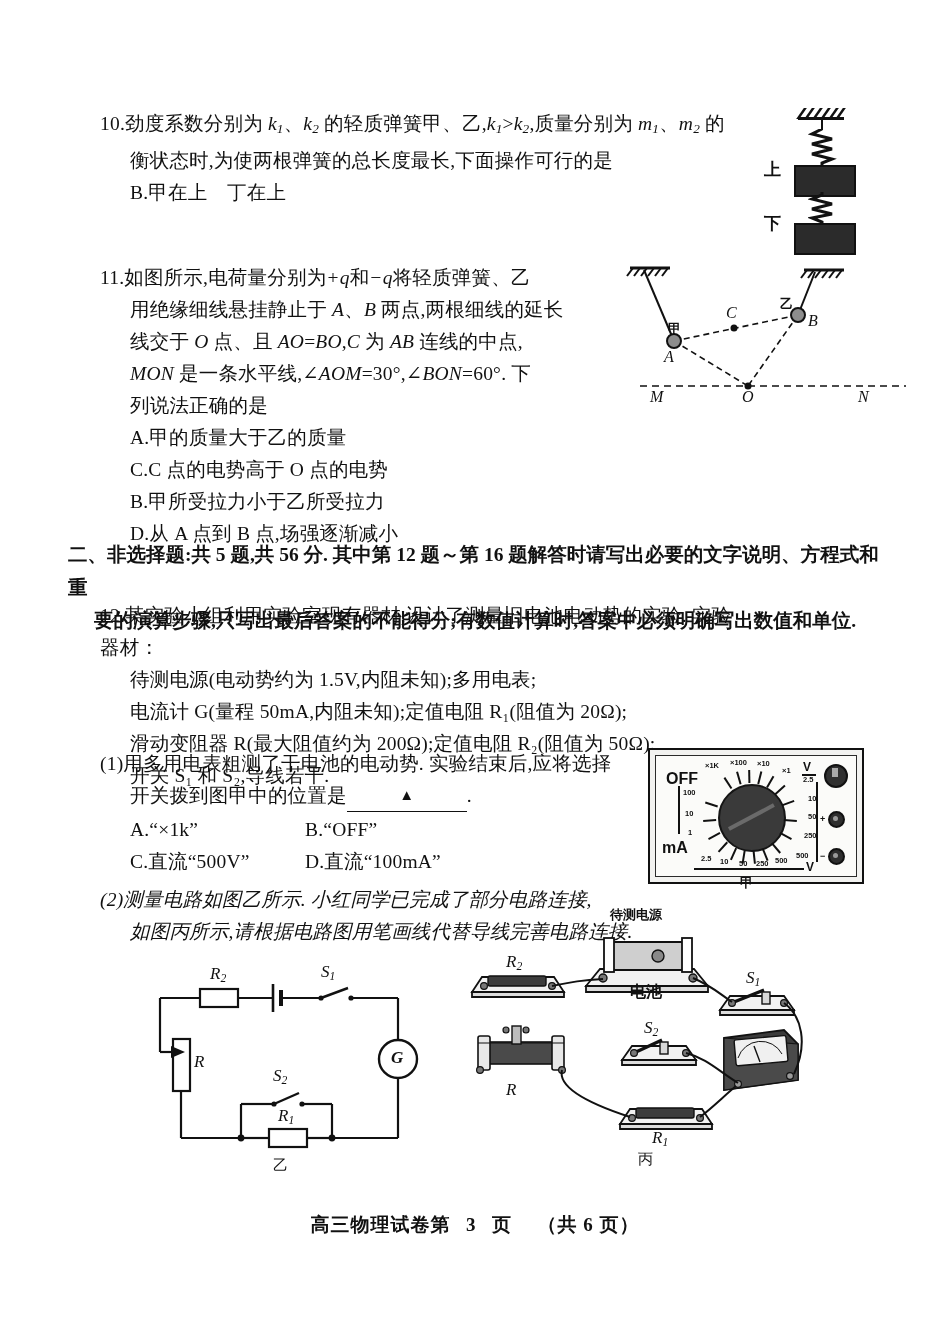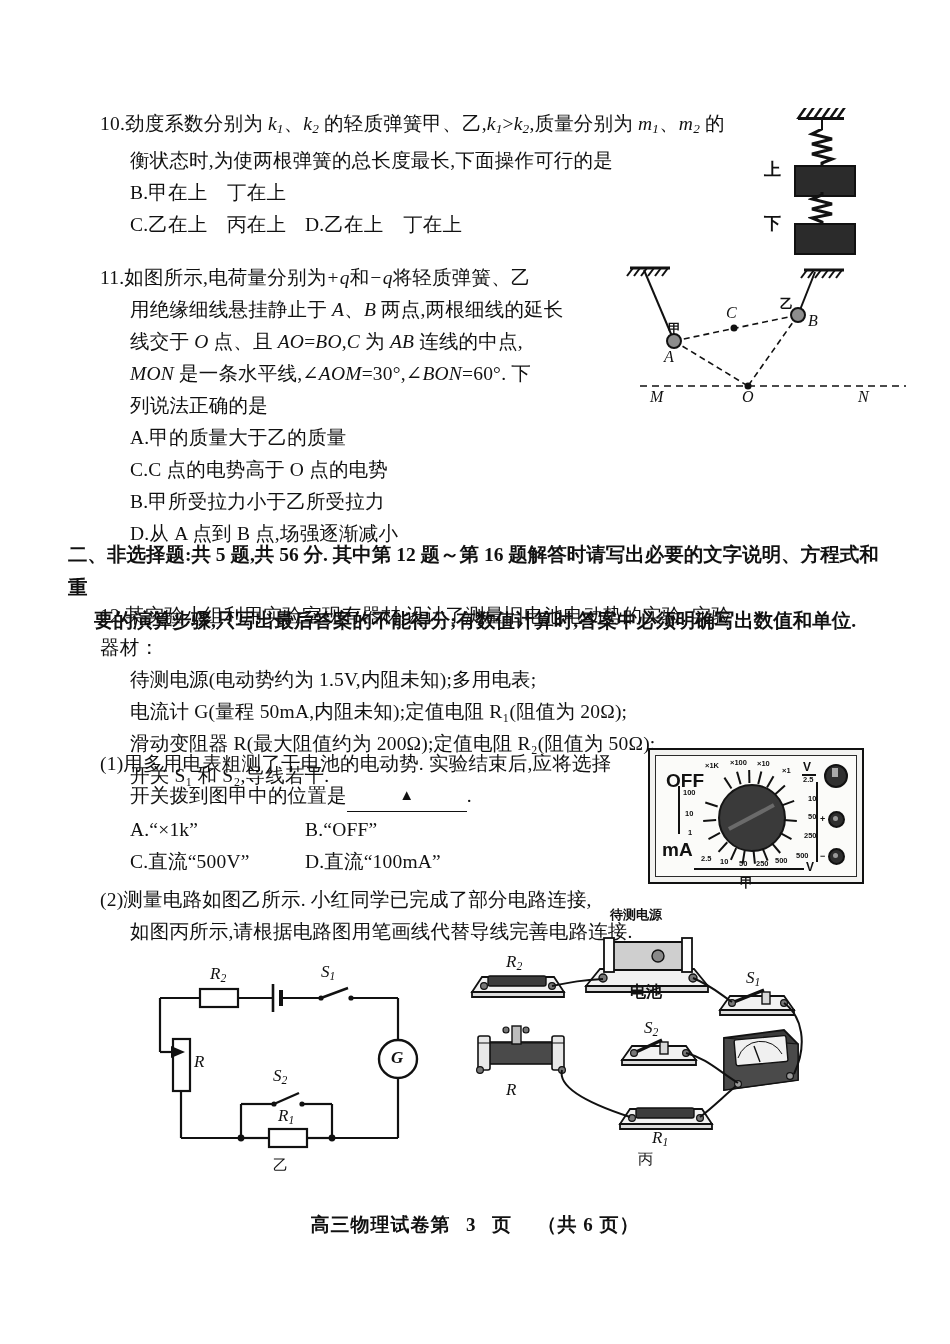--- a/index.html
+++ b/index.html
@@ -40,21 +40,21 @@
   .lbl{font-family:"Liberation Serif",serif;font-style:italic;font-size:16px;}
   .lblcn{font-family:"Liberation Sans",sans-serif;font-style:normal;font-size:13px;font-weight:bold;}
 
   
   .fig-mm{position:absolute;border:2.5px solid #111;background:#f2f2f0;}
   .fig-mm .inner{position:absolute;inset:5px;border:1.5px solid #2a2a2a;background:#fbfbf9;}
   .dial{position:absolute;border-radius:50%;background:#3a3a3a;border:2px solid #151515;}
   .dial:after{content:"";position:absolute;left:10%;top:46%;width:80%;height:7%;background:#6a6a6a;transform:rotate(-28deg);}
   .tick{position:absolute;background:#111;height:2px;transform-origin:0 50%;}
   .mmlab{position:absolute;font-family:"Liberation Sans",sans-serif;font-weight:bold;font-size:7.5px;color:#111;white-space:nowrap;}
-  .mmbig{position:absolute;font-family:"Liberation Sans",sans-serif;font-weight:bold;font-size:19px;color:#111;}
+  .mmbig{position:absolute;font-family:"Liberation Sans",sans-serif;font-weight:bold;font-size:16px;color:#111;}
   .jack{position:absolute;width:13px;height:13px;border-radius:50%;background:#2e2e2e;border:2px solid #111;}
   .jack:after{content:"";position:absolute;left:3px;top:3px;width:5px;height:5px;border-radius:50%;background:#9a9a9a;}
   .knob{position:absolute;width:20px;height:20px;border-radius:50%;background:#303030;border:2px solid #111;}
   .knob:after{content:"";position:absolute;left:6px;top:2px;width:6px;height:9px;background:#aaa;}
   .vline{position:absolute;background:#111;}
 
   
   .fig-circ{position:absolute;}
   .fig-circ svg{display:block;}
   .cl{font-family:"Liberation Serif",serif;font-style:italic;font-size:17px;}
@@ -70,24 +70,20 @@
 
 <div class="page">
 
   <div class="q" style="left:100px;top:108px;width:630px;">
     <div>
       <span class="num">10.</span><span>劲度系数分别为 </span><span class="it"><span>k</span><sub>1</sub></span><span>、</span><span class="it"><span>k</span><sub>2</sub></span><span> 的轻质弹簧甲、乙,</span><span class="it"><span>k</span><sub>1</sub></span><span>&gt;</span><span class="it"><span>k</span><sub>2</sub></span><span>,质量分别为 </span><span class="it"><span>m</span><sub>1</sub></span><span>、</span><span class="it"><span>m</span><sub>2</sub></span><span> 的</span>
     </div>
     <div class="hang">衡状态时,为使两根弹簧的总长度最长,下面操作可行的是</div>
     <div class="hang opts">
       <span><span>B.</span><span>甲在上　丁在上</span></span>
-    </div>
-    <div class="hang opts">
-      <span class="opt1"><span>C.</span><span>乙在上　丙在上</span></span>
-      <span><span>D.</span><span>乙在上　丁在上</span></span>
     </div>
   </div>
 
   <div class="fig-spring" style="left:758px;top:108px;width:115px;height:145px;">
 
     <div class="hatch" style="position:absolute;left:40px;top:0;width:48px;">
       <div class="bar"></div>
       <i style="left:2px"></i>
         <i style="left:10px"></i>
         <i style="left:18px"></i>
@@ -264,21 +260,21 @@
       <div class="jack" style="left:172px;top:55px;"></div>
       <div class="mmlab" style="left:164px;top:58px;font-size:9px;">+</div>
       <div class="jack" style="left:172px;top:92px;"></div>
       <div class="mmlab" style="left:164px;top:95px;font-size:9px;">−</div>
 
       <div class="vline" style="left:160px;top:26px;width:1.5px;height:80px;"></div>
     </div>
   </div>
   <div style="position:absolute;left:740px;top:874px;font-family:'Liberation Sans',sans-serif;font-size:13px;font-weight:bold;">甲</div>
 
-  <div class="q" style="left:100px;top:884px;width:620px;">
+  <div class="q" style="left:100px;top:884px;width:620px;font-style:italic;">
     <div>(2)测量电路如图乙所示. 小红同学已完成了部分电路连接,</div>
     <div class="hang">如图丙所示,请根据电路图用笔画线代替导线完善电路连接.</div>
   </div>
 
   <div class="fig-circ" style="left:145px;top:960px;width:300px;height:230px;">
     <svg width="300" height="230">
 
       <line x1="15" y1="38" x2="55" y2="38" stroke="#111" stroke-width="2.2"></line>
       <rect x="55" y="29" width="38" height="18" fill="none" stroke="#111" stroke-width="2.2"></rect>
       <line x1="93" y1="38" x2="128" y2="38" stroke="#111" stroke-width="2.2"></line>

